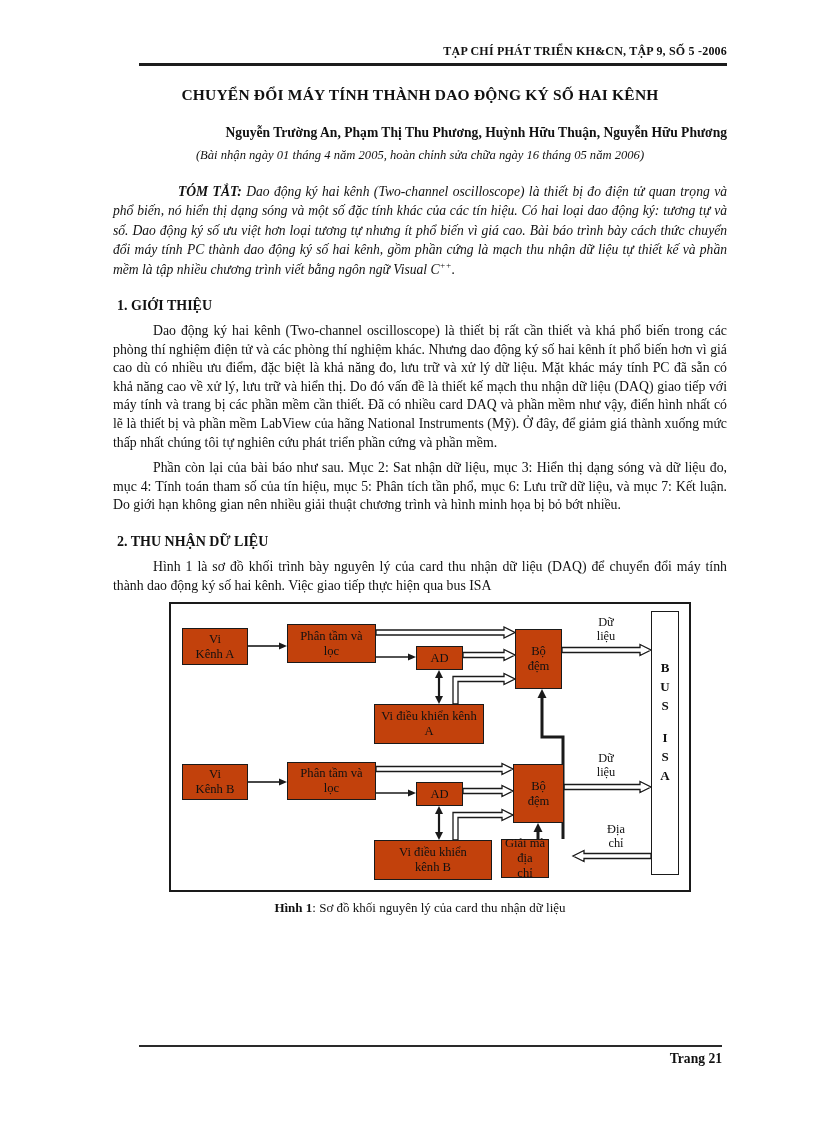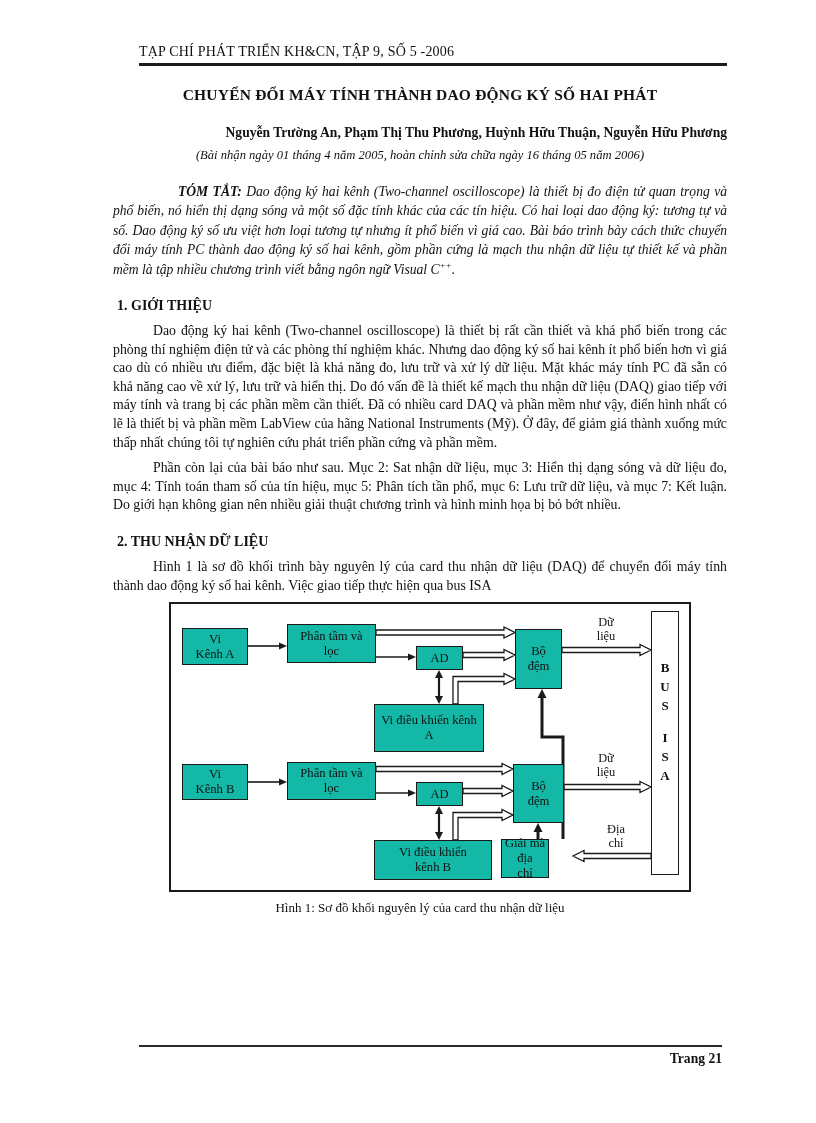--- a/index.html
+++ b/index.html
@@ -3,21 +3,21 @@
 <meta charset="utf-8">
 <style>
   html,body{margin:0;padding:0;}
   body{
     width:816px;height:1123px;background:#ffffff;position:relative;
     font-family:"Liberation Serif","DejaVu Serif",serif;color:#111;
     -webkit-font-smoothing:antialiased;
   }
   .running-header{
     position:absolute;left:139px;top:44px;width:588px;
-    font-weight:normal;font-size:14px;letter-spacing:.2px;
+    text-align:right;font-weight:bold;font-size:12px;letter-spacing:.2px;
   }
   .header-rule{position:absolute;left:139px;top:63px;width:588px;height:2.6px;background:#1c1c1c;}
   .content{position:absolute;left:113px;top:86px;width:614px;}
   h1.title{margin:0 0 21px 0;font-size:15.5px;font-weight:bold;text-align:center;letter-spacing:.2px;}
   .authors{font-size:13.6px;font-weight:bold;text-align:right;margin-bottom:7px;}
   .affiliation{font-size:13.6px;text-align:center;margin-bottom:5px;}
   .received{font-size:12.6px;font-style:italic;text-align:center;margin-bottom:19px;}
   p{margin:0;}
   .abstract{
     font-style:italic;font-size:13.6px;line-height:19.4px;text-align:justify;
@@ -27,47 +27,47 @@
   sup{font-size:9px;line-height:0;}
   h2.sec{margin:19px 0 8px 4px;font-size:14px;font-weight:bold;}
   .bodyp{font-size:13.8px;line-height:18.6px;text-align:justify;text-indent:40px;margin-bottom:7px;}
   
   .figure{
     position:relative;width:518px;height:286px;margin:6px 0 0 56px;
     border:2px solid #1a1a1a;background:#fff;box-sizing:content-box;
   }
   .figure svg{position:absolute;left:0;top:0;}
   .fbox{
-    position:absolute;border:1.6px solid #1a1a1a;background:#14b8a6;box-sizing:border-box;
+    position:absolute;border:1.6px solid #1a1a1a;background:#c2410c;box-sizing:border-box;
     display:flex;align-items:center;justify-content:center;text-align:center;
     font-size:12.6px;line-height:1.18;white-space:pre-line;
   }
   .flabel{
     position:absolute;text-align:center;font-size:12.4px;line-height:1.15;white-space:pre-line;
   }
   .bus{
     position:absolute;left:480px;top:7px;width:28px;height:264px;
     border:1.6px solid #1a1a1a;background:#fff;box-sizing:border-box;
     display:flex;flex-direction:column;align-items:center;padding-top:46px;
     font-weight:bold;font-size:13px;line-height:19px;
   }
   .bus span:nth-child(4){margin-top:13px;}
   .caption{margin-top:8px;text-align:center;font-size:13px;}
-  .caption b{font-weight:normal;}
+  .caption b{font-weight:bold;}
   .footer-rule{position:absolute;left:139px;top:1045px;width:583px;height:2.2px;background:#2a2a2a;}
   .page-number{position:absolute;left:139px;top:1051px;width:583px;text-align:right;font-weight:bold;font-size:13.6px;}
 </style>
 </head>
 <body>
 
 <div class="running-header">TẠP CHÍ PHÁT TRIỂN KH&amp;CN, TẬP 9, SỐ 5 -2006</div>
 <div class="header-rule"></div>
 
 <div class="content">
-  <h1 class="title">CHUYỂN ĐỔI MÁY TÍNH THÀNH DAO ĐỘNG KÝ SỐ HAI PHÁT</h1>
+  <h1 class="title">CHUYỂN ĐỔI MÁY TÍNH THÀNH DAO ĐỘNG KÝ SỐ HAI KÊNH</h1>
   <div class="authors">Nguyễn Trường An, Phạm Thị Thu Phương, Huỳnh Hữu Thuận, Nguyễn Hữu Phương</div>
   <div class="received">(Bài nhận ngày 01 tháng 4 năm 2005, hoàn chỉnh sửa chữa ngày 16 tháng 05 năm 2006)</div>
 
   <p class="abstract"><span class="lbl">TÓM TẮT:</span><span> Dao động ký hai kênh (Two-channel oscilloscope) là thiết bị đo điện tử quan trọng và phổ biến, nó hiển thị dạng sóng và một số đặc tính khác của các tín hiệu. Có hai loại dao động ký: tương tự và số. Dao động ký số ưu việt hơn loại tương tự nhưng ít phổ biến vì giá cao. Bài báo trình bày cách thức chuyển đổi máy tính PC thành dao động ký số hai kênh, gồm phần cứng là mạch thu nhận dữ liệu tự thiết kế và phần mềm là tập nhiều chương trình viết bằng ngôn ngữ Visual C</span><sup>++</sup><span>.</span></p>
 
   <h2 class="sec">1. GIỚI THIỆU</h2>
   <p class="bodyp">Dao động ký hai kênh (Two-channel oscilloscope) là thiết bị rất cần thiết và khá phổ biến trong các phòng thí nghiệm điện tử và các phòng thí nghiệm khác. Nhưng dao động ký số hai kênh ít phổ biến hơn vì giá cao dù có nhiều ưu điểm, đặc biệt là khả năng đo, lưu trữ và xử lý dữ liệu. Mặt khác máy tính PC đã sẵn có khả năng cao về xử lý, lưu trữ và hiển thị. Do đó vấn đề là thiết kế mạch thu nhận dữ liệu (DAQ) giao tiếp với máy tính và trang bị các phần mềm cần thiết. Đã có nhiều card DAQ và phần mềm như vậy, điển hình nhất có lẽ là thiết bị và phần mềm LabView của hãng National Instruments (Mỹ). Ở đây, để giảm giá thành xuống mức thấp nhất chúng tôi tự nghiên cứu phát triển phần cứng và phần mềm.</p>
   <p class="bodyp">Phần còn lại của bài báo như sau. Mục 2: Sat nhận dữ liệu, mục 3: Hiển thị dạng sóng và dữ liệu đo, mục 4: Tính toán tham số của tín hiệu, mục 5: Phân tích tần phổ, mục 6: Lưu trữ dữ liệu, và mục 7: Kết luận. Do giới hạn không gian nên nhiều giải thuật chương trình và hình minh họa bị bỏ bớt nhiều.</p>
 
   <h2 class="sec">2. THU NHẬN DỮ LIỆU</h2>
@@ -112,21 +112,21 @@
       </g>
     </svg>
 
     <div class="fbox" style="left:11px;top:24px;width:66px;height:37px;">Vi
 Kênh A</div>
     <div class="fbox" style="left:116px;top:20px;width:89px;height:39px;">Phân tầm và
 lọc</div>
     <div class="fbox" style="left:245px;top:42px;width:47px;height:24px;">AD</div>
     <div class="fbox" style="left:344px;top:25px;width:47px;height:60px;">Bộ
 đệm</div>
-    <div class="fbox" style="left:203px;top:100px;width:110px;height:48px;">Vi điều khiển kênh
+    <div class="fbox" style="left:203px;top:100px;width:110px;height:40px;">Vi điều khiển kênh
 A</div>
 
     <div class="fbox" style="left:11px;top:160px;width:66px;height:36px;">Vi
 Kênh B</div>
     <div class="fbox" style="left:116px;top:158px;width:89px;height:38px;">Phân tầm và
 lọc</div>
     <div class="fbox" style="left:245px;top:178px;width:47px;height:24px;">AD</div>
     <div class="fbox" style="left:342px;top:160px;width:51px;height:59px;">Bộ
 đệm</div>
     <div class="fbox" style="left:203px;top:236px;width:118px;height:40px;">Vi điều khiển

